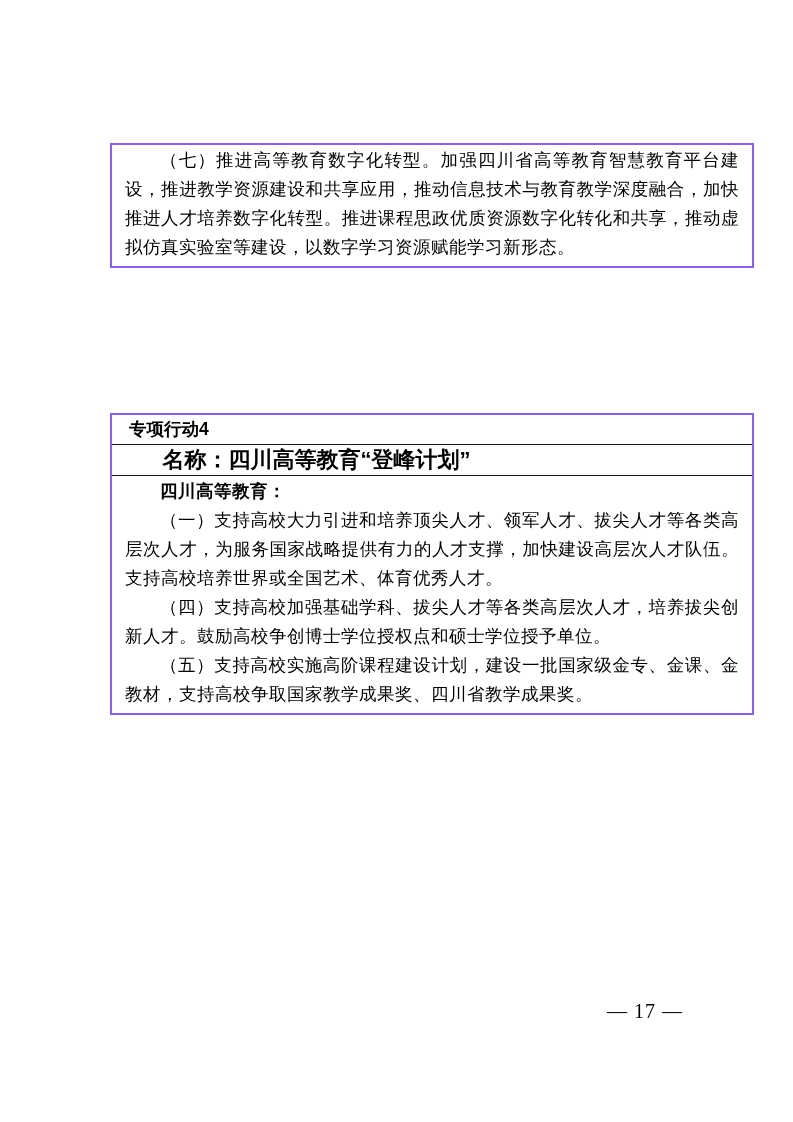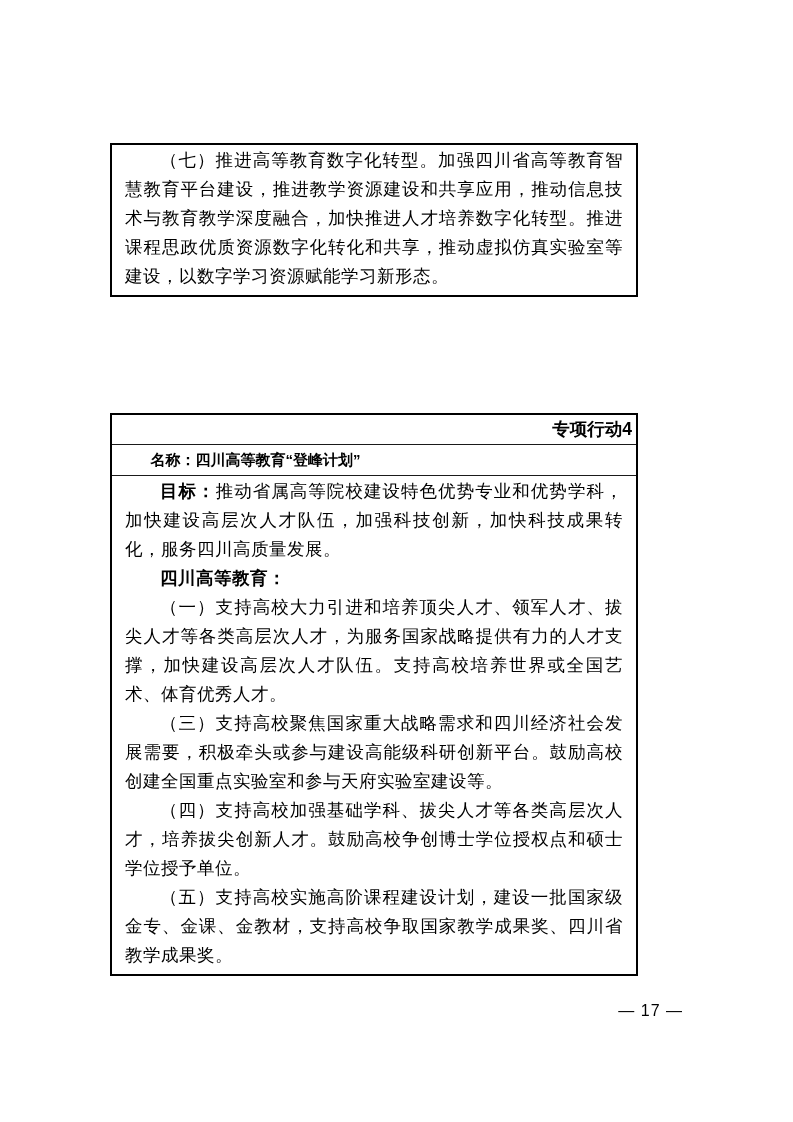--- a/index.html
+++ b/index.html
@@ -9,78 +9,76 @@
     width: 793px;
     height: 1122px;
     background: #ffffff;
     color: #000000;
     font-family: "Liberation Sans", sans-serif;
     overflow: hidden;
   }
   .docbox {
     position: absolute;
     left: 110px;
-    width: 528px;
-    border: 2px solid #000000;
+    width: 644px;
+    border: 2px solid #8b5cf6;
     background: #ffffff;
   }
   .box-7 { top: 143px; }
   .box-action4 { top: 413px; }
   .box-pad { padding: 1px 13px 4px 13px; }
   .para {
     font-size: 17.5px;
     line-height: 29px;
     text-align: justify;
     text-indent: 2em;
     letter-spacing: 0.5px;
   }
   .bold { font-weight: bold; }
   .row-title {
     border-bottom: 1.5px solid #1a1a1a;
-    text-align: right;
+    text-align: left;
     font-weight: bold;
     font-size: 17.5px;
     line-height: 27px;
-    padding: 1px 4px;
+    padding: 1px 17px;
   }
   .row-name {
     border-bottom: 1.5px solid #1a1a1a;
     font-weight: bold;
-    font-size: 15px;
+    font-size: 22px;
     line-height: 28px;
     padding: 1px 13px;
     text-indent: 1.7em;
   }
   .page-number {
     position: absolute;
     top: 1000px;
     right: 110px;
-    font-family: Liberation Sans, sans-serif;
-    font-size: 16px;
+    font-family: Liberation Serif, serif;
+    font-size: 20px;
     line-height: 22px;
     letter-spacing: 1px;
   }
 </style>
 </head>
 <body>
 
 <div class="page">
 
   <div class="docbox box-7 box-pad">
     <p class="para">（七）推进高等教育数字化转型。加强四川省高等教育智慧教育平台建设，推进教学资源建设和共享应用，推动信息技术与教育教学深度融合，加快推进人才培养数字化转型。推进课程思政优质资源数字化转化和共享，推动虚拟仿真实验室等建设，以数字学习资源赋能学习新形态。</p>
   </div>
 
   <div class="docbox box-action4">
     <div class="row-title">专项行动4</div>
     <div class="row-name">名称：四川高等教育“登峰计划”</div>
     <div class="box-pad">
-      <p class="para"><span class="bold">目标：</span><span>推动省属高等院校建设特色优势专业和优势学科，加快建设高层次人才队伍，加强科技创新，加快科技成果转化，服务四川高质量发展。</span></p>
       <p class="para bold">四川高等教育：</p>
       <p class="para">（一）支持高校大力引进和培养顶尖人才、领军人才、拔尖人才等各类高层次人才，为服务国家战略提供有力的人才支撑，加快建设高层次人才队伍。支持高校培养世界或全国艺术、体育优秀人才。</p>
-      <p class="para">（三）支持高校聚焦国家重大战略需求和四川经济社会发展需要，积极牵头或参与建设高能级科研创新平台。鼓励高校创建全国重点实验室和参与天府实验室建设等。</p>
       <p class="para">（四）支持高校加强基础学科、拔尖人才等各类高层次人才，培养拔尖创新人才。鼓励高校争创博士学位授权点和硕士学位授予单位。</p>
       <p class="para">（五）支持高校实施高阶课程建设计划，建设一批国家级金专、金课、金教材，支持高校争取国家教学成果奖、四川省教学成果奖。</p>
     </div>
   </div>
 
   <div class="page-number">— 17 —</div>
 
 </div>
 
 </body></html>

